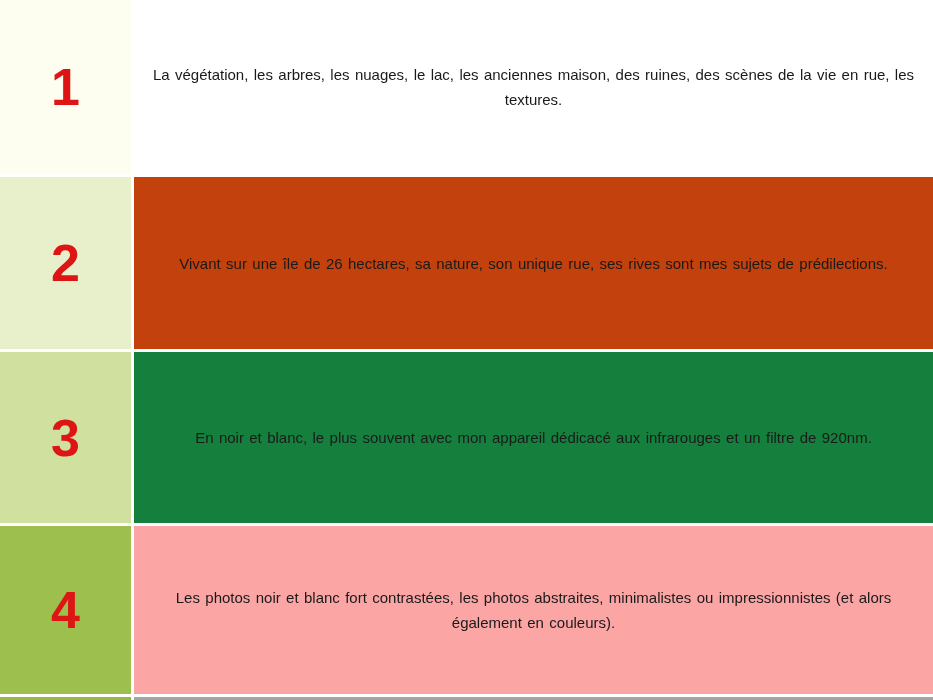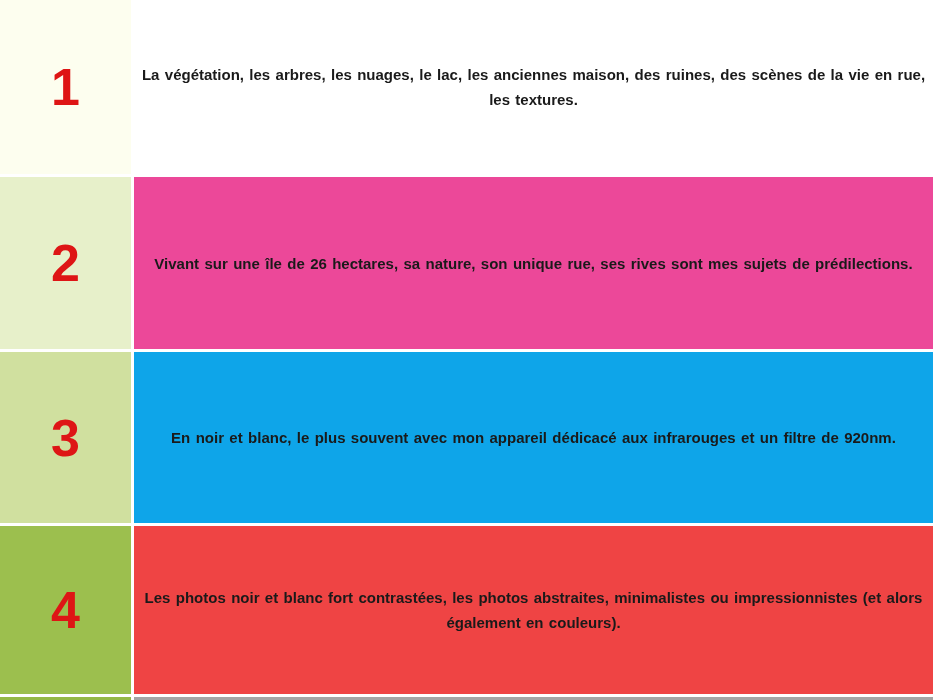--- a/index.html
+++ b/index.html
@@ -49,21 +49,21 @@
     display: flex;
     flex-direction: column;
     justify-content: center;
     align-items: center;
   }
   .cell-text p {
     margin: 0;
     max-width: 806px;
     padding: 0 6px;
     font-size: 15px;
-    font-weight: bold;
+    font-weight: normal;
     line-height: 25px;
     text-align: center;
     color: #1a1a1a;
     word-spacing: 0.08em;
   }
 </style>
 </head>
 <body>
 
 <div class="slide">
@@ -75,39 +75,39 @@
     <div class="cell-text" style="background: rgb(255, 255, 255);">
       <p>La végétation, les arbres, les nuages, le lac, les anciennes maison, des ruines, des scènes de la vie en rue, les textures.</p>
       <p></p>
     </div>
   </div>
 
   <div class="t-row row-2">
     <div class="cell-num" style="background: rgb(231, 240, 202);">
       <span class="row-number" style="color: rgb(222, 21, 21);">2</span>
     </div>
-    <div class="cell-text" style="background: #ec4899;">
+    <div class="cell-text" style="background: #c2410c;">
       <p>Vivant sur une île de 26 hectares, sa nature, son unique rue, ses rives sont mes sujets de prédilections.</p>
     </div>
   </div>
 
   <div class="t-row row-3">
     <div class="cell-num" style="background: rgb(208, 224, 159);">
       <span class="row-number" style="color: rgb(222, 21, 21);">3</span>
     </div>
-    <div class="cell-text" style="background: #0ea5e9;">
+    <div class="cell-text" style="background: #15803d;">
       <p>En noir et blanc, le plus souvent avec mon appareil dédicacé aux infrarouges et un filtre de 920nm.</p>
     </div>
   </div>
 
   <div class="t-row row-4">
     <div class="cell-num" style="background: rgb(156, 191, 78);">
       <span class="row-number" style="color: rgb(222, 21, 21);">4</span>
     </div>
-    <div class="cell-text" style="background: #ef4444;">
+    <div class="cell-text" style="background: #fca5a5;">
       <p>Les photos noir et blanc fort contrastées, les photos abstraites, minimalistes ou impressionnistes (et alors également en couleurs).</p>
     </div>
   </div>
 
   <div class="t-row row-partial">
     <div class="cell-num" style="background: rgb(149, 185, 71);"></div>
     <div class="cell-text" style="background: rgb(165, 165, 165);"></div>
   </div>
 
 </div>

